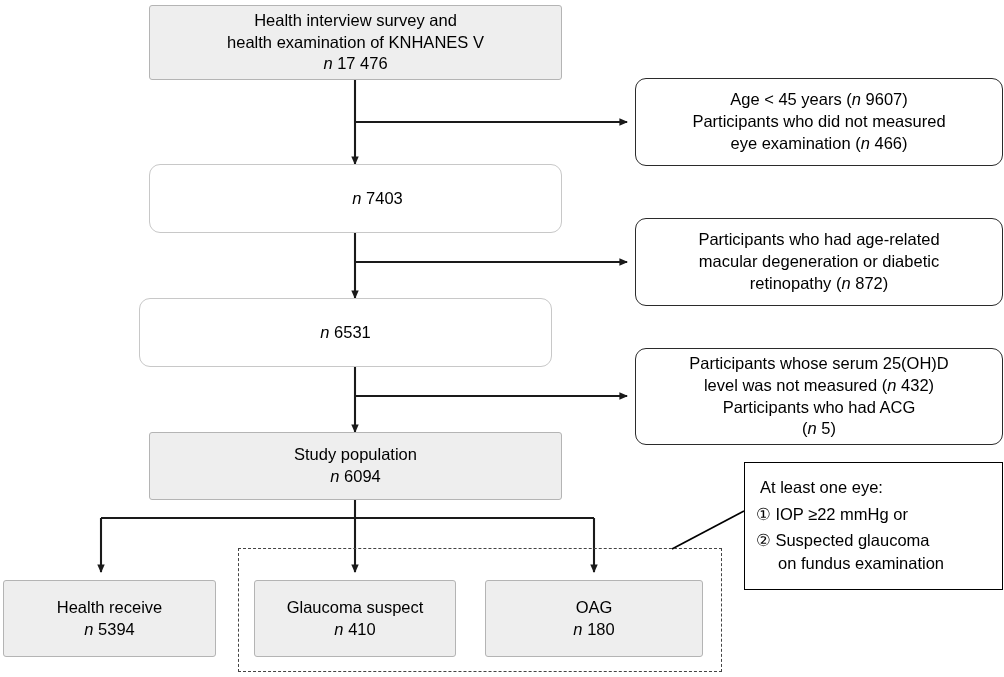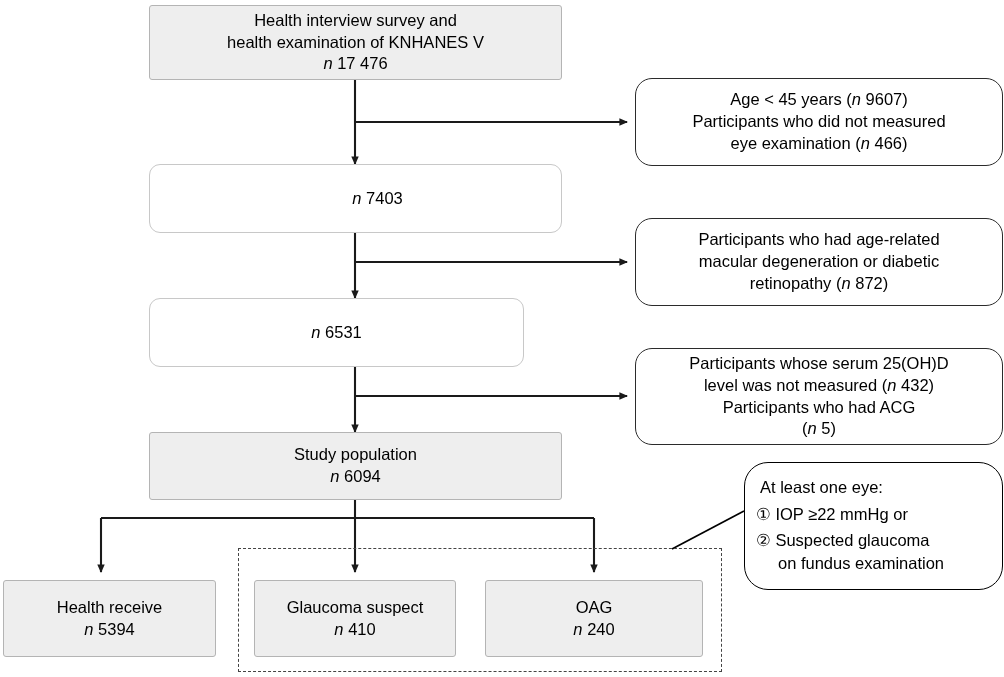--- a/index.html
+++ b/index.html
@@ -51,21 +51,21 @@
   
   .plain {
     background: #ffffff;
     border: 1px solid #c8c8c8;
     border-radius: 11px;
   }
   
   .exclusion {
     background: #ffffff;
     border: 1px solid #2b2b2b;
-    border-radius: 17px;
+    border-radius: 11px;
   }
   
   .callout {
     position: absolute;
     box-sizing: border-box;
     background: #ffffff;
     border: 1.6px solid #000000;
     border-radius: 0;
     font-size: 16.5px;
     line-height: 1.30;
@@ -138,42 +138,42 @@
   <div class="node shaded" style="left:149px; top:5px; width:413px; height:75px;">
     <span class="ln">Health interview survey and</span>
     <span class="ln">health examination of KNHANES V</span>
     <span class="ln"><i class="nitalic">n</i>&nbsp;<span>17 476</span></span>
   </div>
 
   <div class="node plain" style="left:149px; top:164px; width:413px; height:69px;padding-left:44px;">
     <span class="ln"><i class="nitalic">n</i>&nbsp;<span>7403</span></span>
   </div>
 
-  <div class="node plain" style="left:149px; top:298px; width:375px; height:69px;">
+  <div class="node plain" style="left:139px; top:298px; width:413px; height:69px;">
     <span class="ln"><i class="nitalic">n</i>&nbsp;<span>6531</span></span>
   </div>
 
   <div class="node shaded" style="left:149px; top:432px; width:413px; height:68px;">
     <span class="ln">Study population</span>
     <span class="ln"><i class="nitalic">n</i>&nbsp;<span>6094</span></span>
   </div>
 
   <div class="node shaded" style="left:3px; top:580px; width:213px; height:77px;">
     <span class="ln">Health receive</span>
     <span class="ln"><i class="nitalic">n</i>&nbsp;<span>5394</span></span>
   </div>
 
   <div class="node shaded" style="left:254px; top:580px; width:202px; height:77px;">
     <span class="ln">Glaucoma suspect</span>
     <span class="ln"><i class="nitalic">n</i>&nbsp;<span>410</span></span>
   </div>
 
   <div class="node shaded" style="left:485px; top:580px; width:218px; height:77px;">
     <span class="ln">OAG</span>
-    <span class="ln"><i class="nitalic">n</i>&nbsp;<span>240</span></span>
+    <span class="ln"><i class="nitalic">n</i>&nbsp;<span>180</span></span>
   </div>
 
   <div class="node exclusion" style="left:635px; top:78px; width:368px; height:88px;">
     <span class="ln"><span>Age &lt; 45 years (</span><i class="nitalic">n</i><span> 9607</span><span>)</span></span>
     <span class="ln"><span>Participants who did not measured</span></span>
     <span class="ln"><span>eye examination (</span><i class="nitalic">n</i><span> 466</span><span>)</span></span>
   </div>
 
   <div class="node exclusion" style="left:635px; top:218px; width:368px; height:88px;">
     <span class="ln"><span>Participants who had age-related</span></span>
@@ -181,20 +181,20 @@
     <span class="ln"><span>retinopathy (</span><i class="nitalic">n</i><span> 872</span><span>)</span></span>
   </div>
 
   <div class="node exclusion" style="left:635px; top:348px; width:368px; height:97px;">
     <span class="ln"><span>Participants whose serum 25(OH)D</span></span>
     <span class="ln"><span>level was not measured (</span><i class="nitalic">n</i><span> 432</span><span>)</span></span>
     <span class="ln"><span>Participants who had ACG</span></span>
     <span class="ln"><span>(</span><i class="nitalic">n</i><span> 5</span><span>)</span></span>
   </div>
 
-  <div class="callout" style="left:744px; top:462px; width:259px; height:128px;border-radius:24px;">
+  <div class="callout" style="left:744px; top:462px; width:259px; height:128px;">
     <span class="c-line c-head">At least one eye:</span>
     <span class="c-line"><span>①</span>&nbsp;<span>IOP ≥22 mmHg or</span></span>
     <span class="c-line"><span>②</span>&nbsp;<span>Suspected glaucoma</span></span>
     <span class="c-line indent">on fundus examination</span>
   </div>
 
 </div>
 
 </body></html>

